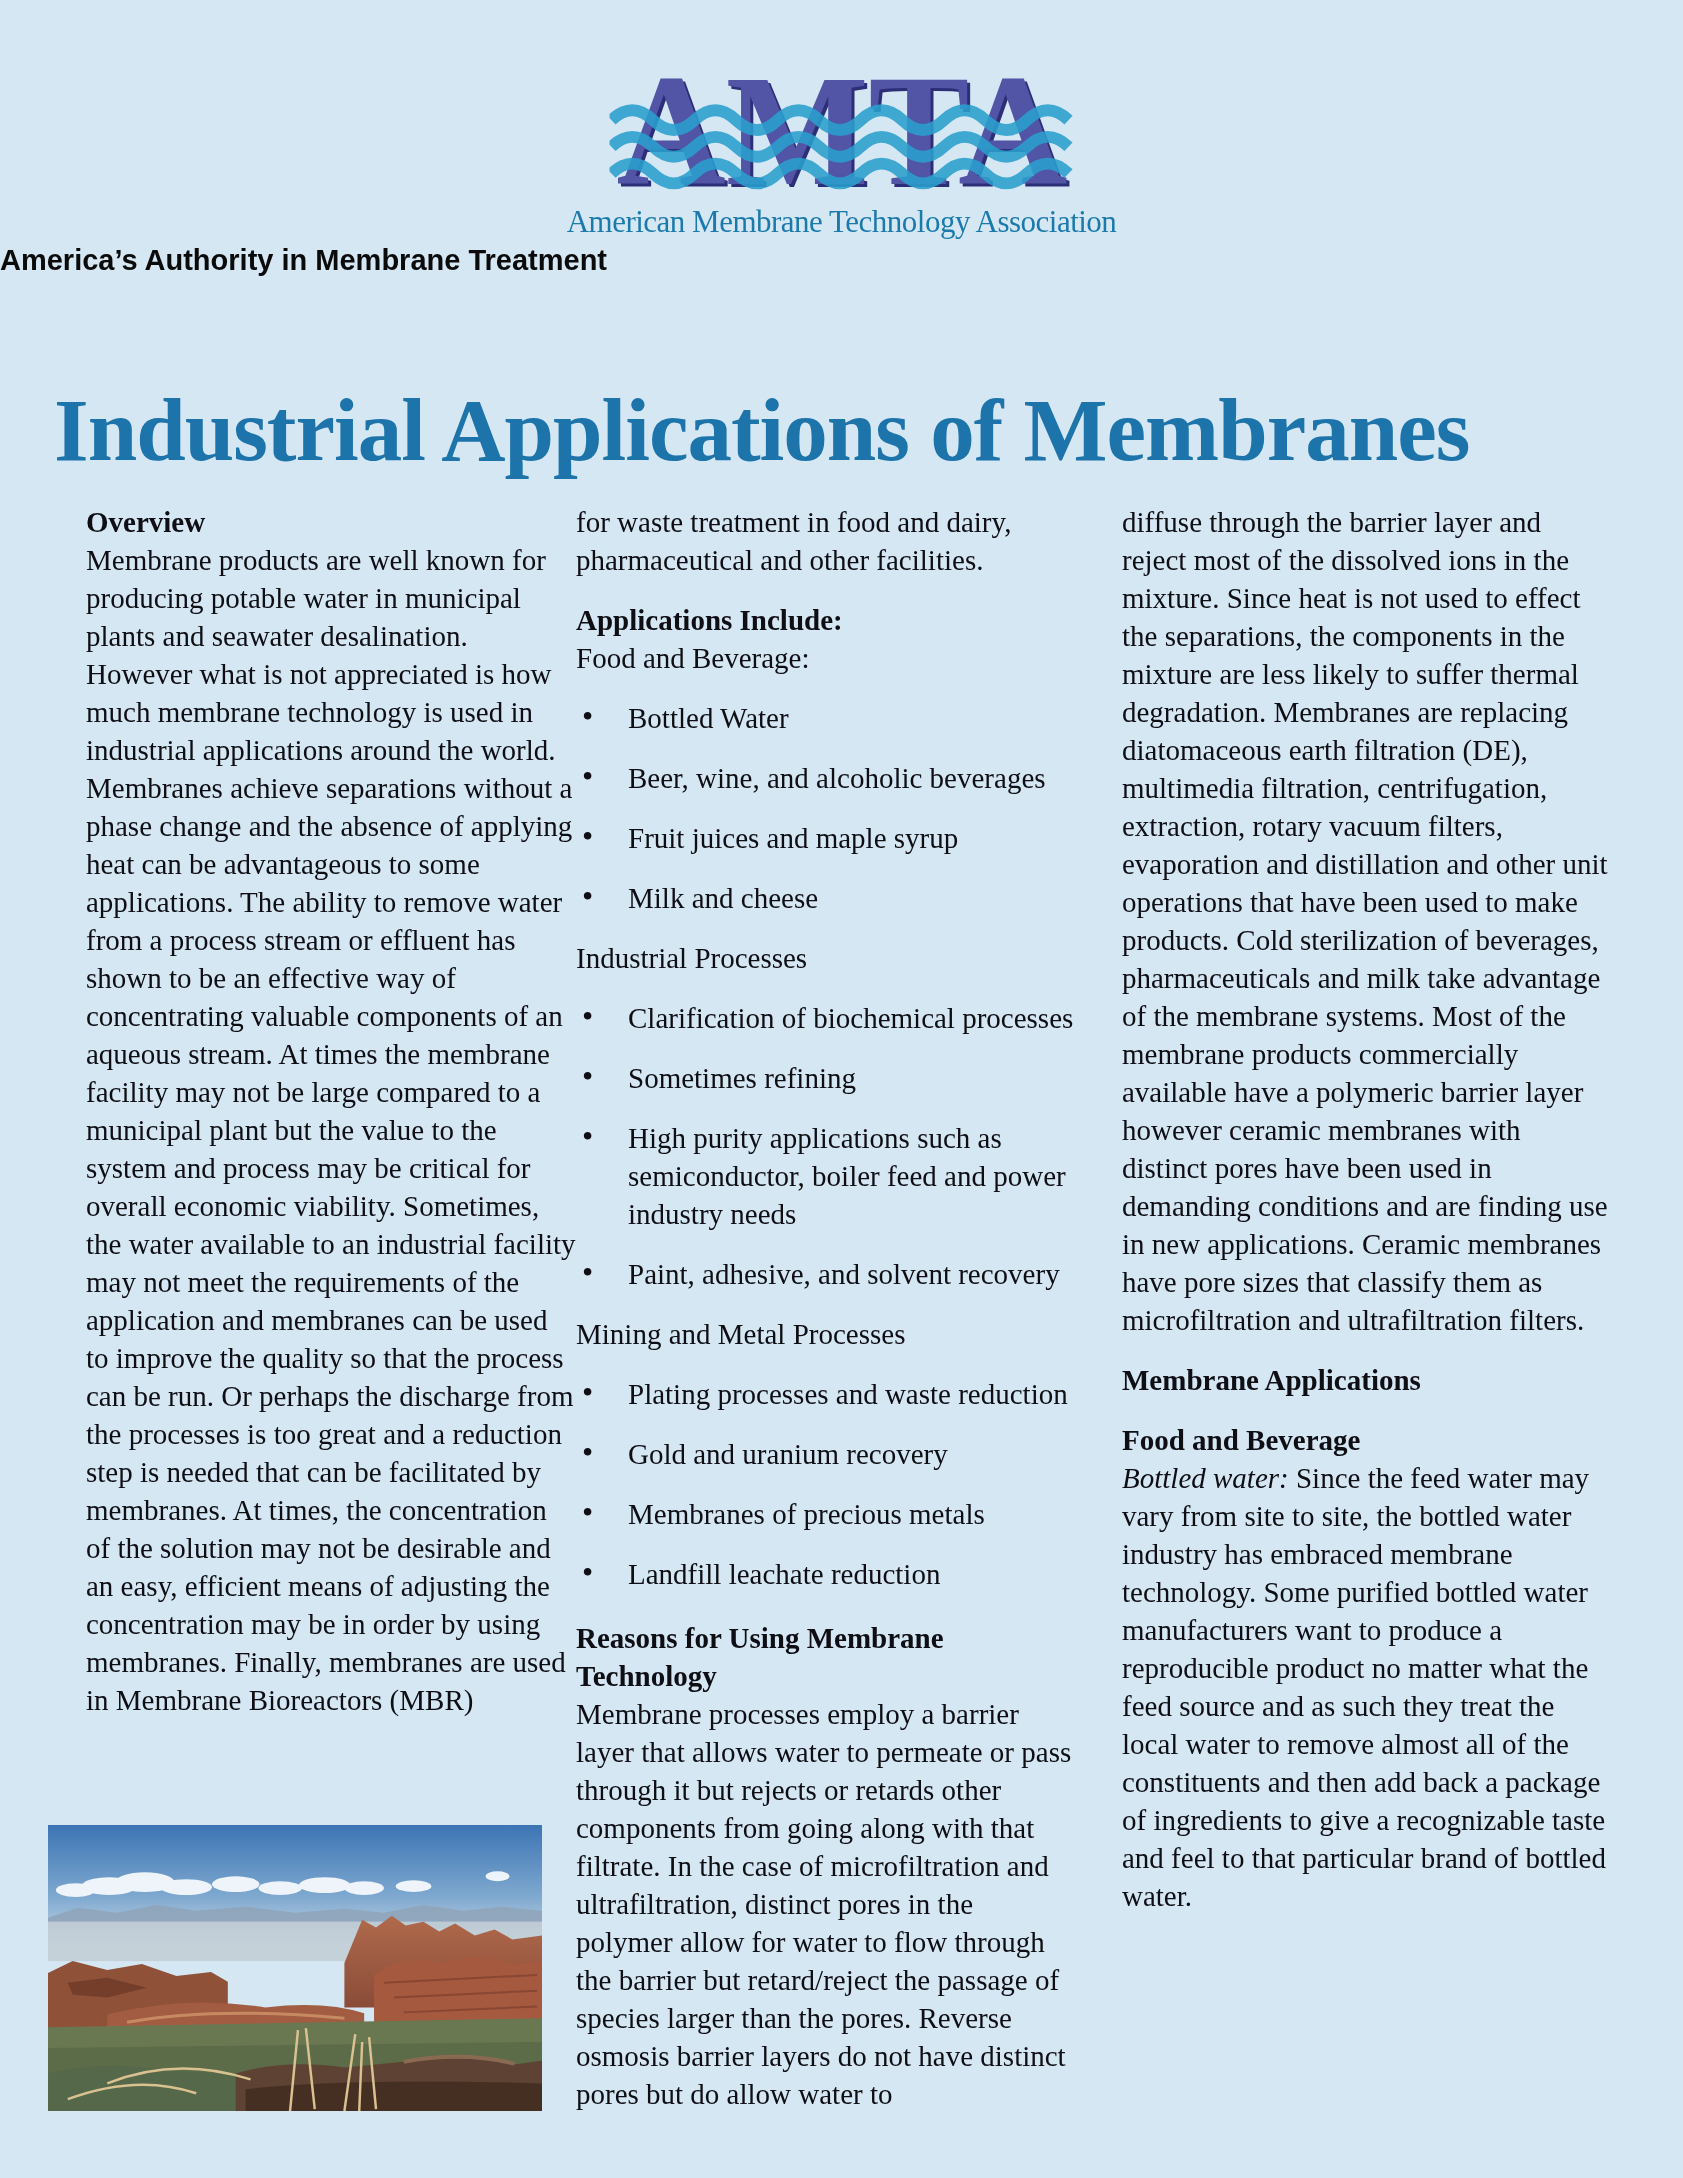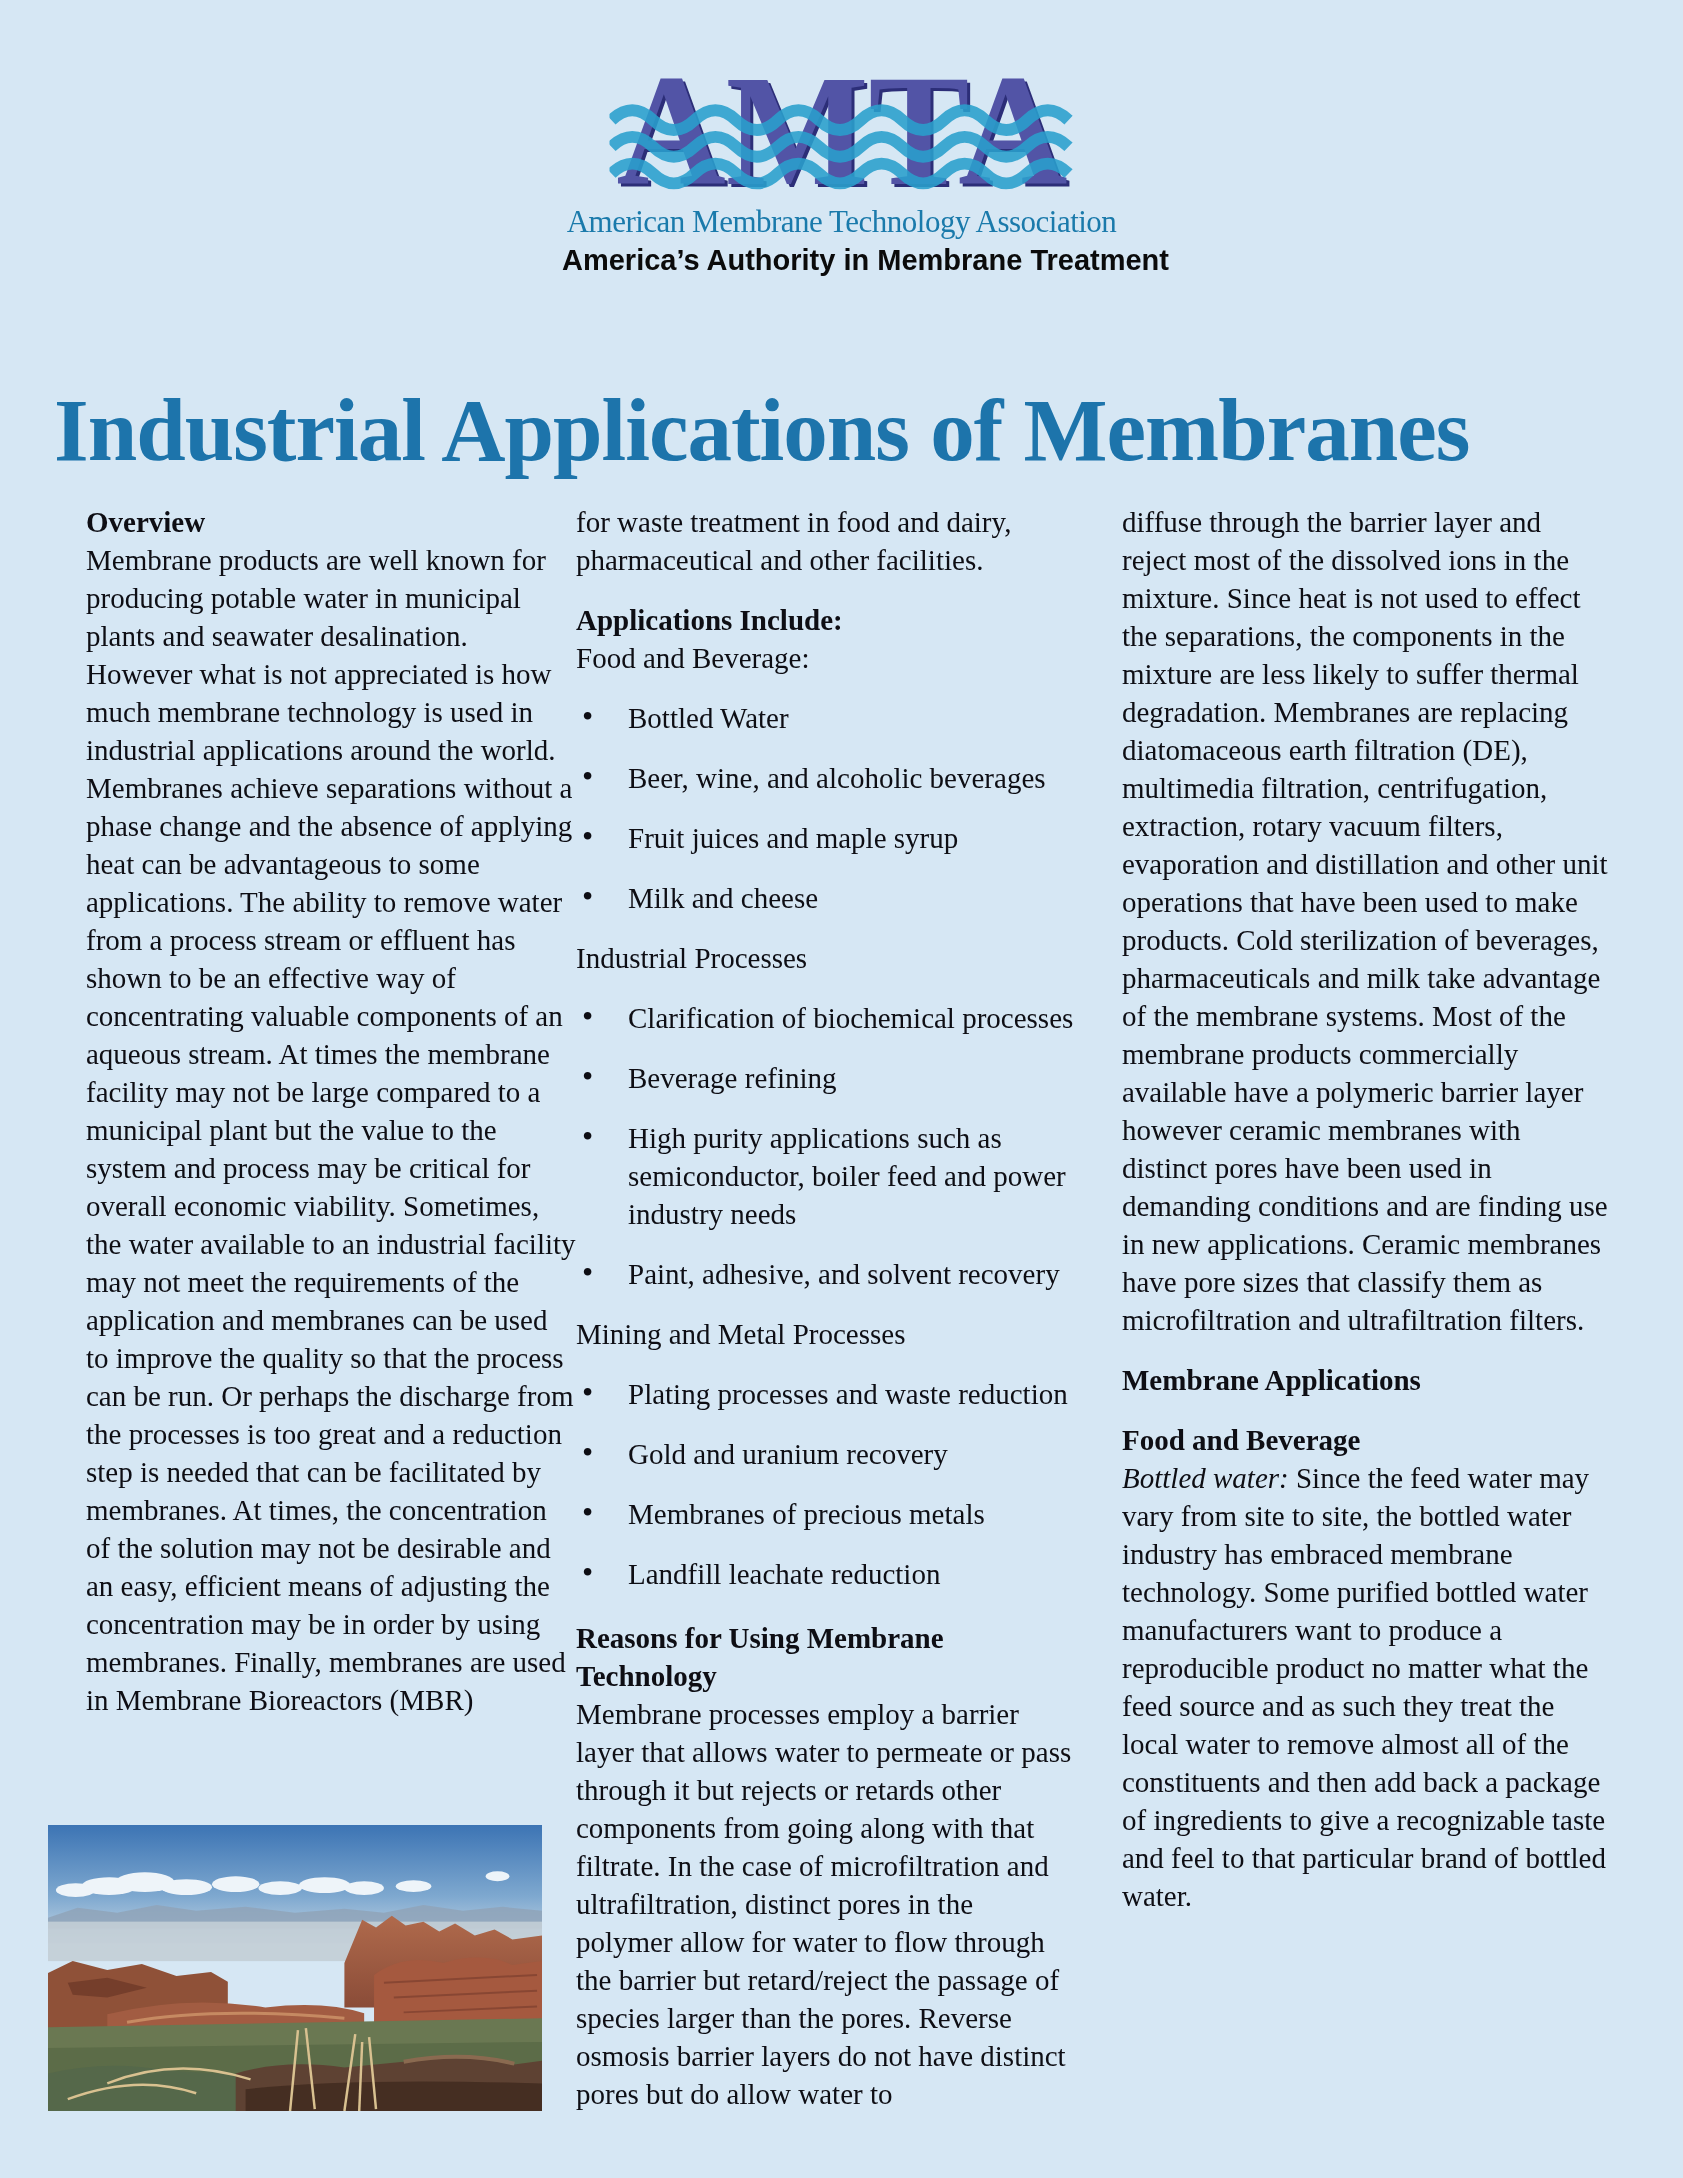--- a/index.html
+++ b/index.html
@@ -16,25 +16,23 @@
   
   .logo-wrap { position:absolute; top:36px; left:50%; transform:translateX(-50%); width:465px; height:173px; }
   .org-name {
     position:absolute; top:204px; left:0; right:0;
     text-align:center;
     font-size:31px; letter-spacing:-0.5px;
     color:#1a7aab;
   }
   .tagline {
     position:absolute; top:244px; left:0; right:0;
-    text-align:center;
     font-family:"Liberation Sans", sans-serif;
     font-weight:bold; font-size:29px;
     color:#0b0b0b;
-    margin-left:48px;
   }
 
   
   .doc-title {
     position:absolute; top:379px; left:54px;
     font-size:89px; font-weight:bold;
     color:#1d74ab;
     white-space:nowrap; letter-spacing:-1px;
   }
 
@@ -98,21 +96,21 @@
     <p class="indent">Food and Beverage:</p>
     <ul class="blist">
       <li>Bottled Water</li>
       <li>Beer, wine, and alcoholic beverages</li>
       <li>Fruit juices and maple syrup</li>
       <li>Milk and cheese</li>
     </ul>
     <p>Industrial Processes</p>
     <ul class="blist">
       <li>Clarification of biochemical processes</li>
-      <li>Beverage refining</li>
+      <li>Sometimes refining</li>
       <li>High purity applications such as semiconductor, boiler feed and power industry needs</li>
       <li>Paint, adhesive, and solvent recovery</li>
     </ul>
     <p>Mining and Metal Processes</p>
     <ul class="blist">
       <li>Plating processes and waste reduction</li>
       <li>Gold and uranium recovery</li>
       <li>Membranes of precious metals</li>
       <li>Landfill leachate reduction</li>
     </ul>

